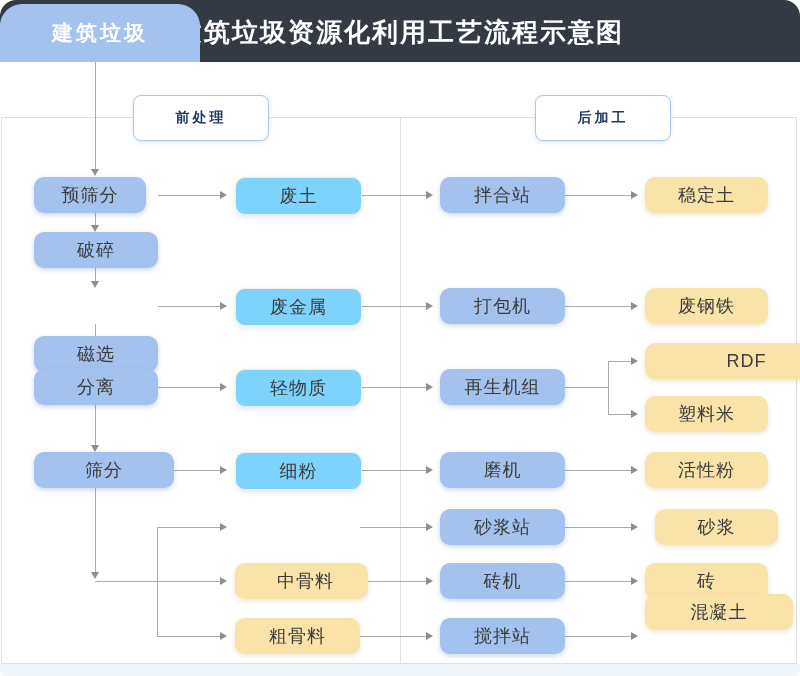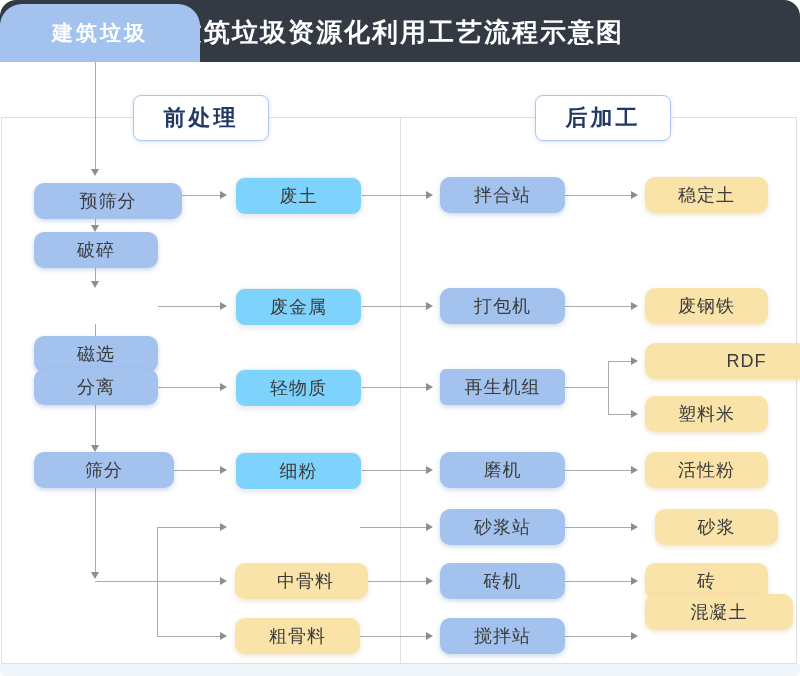--- a/index.html
+++ b/index.html
@@ -19,21 +19,21 @@
     color:#ffffff; font-size:21px; font-weight:bold; letter-spacing:3px; z-index:4; }
   
   .panel { position:absolute; left:1px; top:117px; width:794px; height:545px;
     border:1px solid #DCE0E5; background:#ffffff; }
   .divider { position:absolute; left:400px; top:117px; width:1px; height:546px; background:#DCE0E5; }
   .footer-strip { position:absolute; left:0; top:664px; width:800px; height:12px; background:#F0F5F9; }
   
   .section-pill { position:absolute; width:134px; height:44px; background:#ffffff;
     border:1px solid #A9C7F0; border-radius:8px; z-index:3;
     display:flex; align-items:center; justify-content:center;
-    color:#1F3864; font-size:22px; font-weight:bold; letter-spacing:3px;
+    color:#1F3864; font-size:14px; font-weight:bold; letter-spacing:3px;
     box-shadow:0 1px 4px rgba(120,150,200,.25); }
   
   .node { position:absolute; height:36px; border-radius:10px; z-index:2;
     display:flex; align-items:center; justify-content:center;
     font-size:18px; color:#3C3C3C; letter-spacing:1px; }
   .node.blue   { background:#A3C2EE; box-shadow:0 2px 5px rgba(110,140,190,.35); }
   .node.yellow { background:#FAE3A8; box-shadow:0 2px 5px rgba(200,170,100,.30); }
   .node.white  { background:#7dd3fc; border:1px solid #EDEDED; box-shadow:0 2px 6px rgba(0,0,0,.10); }
   
   .hl { position:absolute; height:1px; background:#ABABAB; z-index:1; }
@@ -117,36 +117,36 @@
   <div class="hl" style="left:565px;top:636px;width:66px;"></div>
   <div class="ar r" style="left:631px;top:632px;"></div>
 
   <div class="hl" style="left:565px;top:387px;width:43px;"></div>
   <div class="vl" style="left:608px;top:361px;height:54px;"></div>
   <div class="hl" style="left:608px;top:361px;width:23px;"></div>
   <div class="ar r" style="left:631px;top:357px;"></div>
   <div class="hl" style="left:608px;top:414px;width:23px;"></div>
   <div class="ar r" style="left:631px;top:410px;"></div>
 
-  <div class="node blue" style="left:34px;top:183px;width:148px;">预筛分</div>
+  <div class="node blue" style="left:34px;top:177px;width:112px;">预筛分</div>
   <div class="node blue" style="left:34px;top:232px;width:124px;">破碎</div>
   <div class="node blue" style="left:34px;top:288px;width:124px;margin-top:48px;">磁选</div>
   <div class="node blue" style="left:34px;top:369px;width:124px;">分离</div>
   <div class="node blue" style="left:34px;top:452px;width:140px;">筛分</div>
 
   <div class="node white" style="left:235px;top:177px;width:125px;">废土</div>
   <div class="node white" style="left:235px;top:288px;width:125px;">废金属</div>
   <div class="node white" style="left:235px;top:369px;width:125px;">轻物质</div>
   <div class="node white" style="left:235px;top:452px;width:125px;">细粉</div>
   <div class="node yellow" style="left:235px;top:563px;width:125px;padding-left:8px;">中骨料</div>
   <div class="node yellow" style="left:235px;top:618px;width:125px;">粗骨料</div>
 
   <div class="node blue" style="left:440px;top:177px;width:125px;">拌合站</div>
   <div class="node blue" style="left:440px;top:288px;width:125px;">打包机</div>
-  <div class="node blue" style="left:440px;top:369px;width:125px;border-radius:6px;">再生机组</div>
+  <div class="node blue" style="left:440px;top:369px;width:125px;">再生机组</div>
   <div class="node blue" style="left:440px;top:452px;width:125px;">磨机</div>
   <div class="node blue" style="left:440px;top:509px;width:125px;">砂浆站</div>
   <div class="node blue" style="left:440px;top:563px;width:125px;">砖机</div>
   <div class="node blue" style="left:440px;top:618px;width:125px;">搅拌站</div>
 
   <div class="node yellow" style="left:645px;top:177px;width:123px;">稳定土</div>
   <div class="node yellow" style="left:645px;top:288px;width:123px;">废钢铁</div>
   <div class="node yellow" style="left:645px;top:343px;width:123px;padding-left:40px;">RDF</div>
   <div class="node yellow" style="left:645px;top:396px;width:123px;">塑料米</div>
   <div class="node yellow" style="left:645px;top:452px;width:123px;">活性粉</div>

